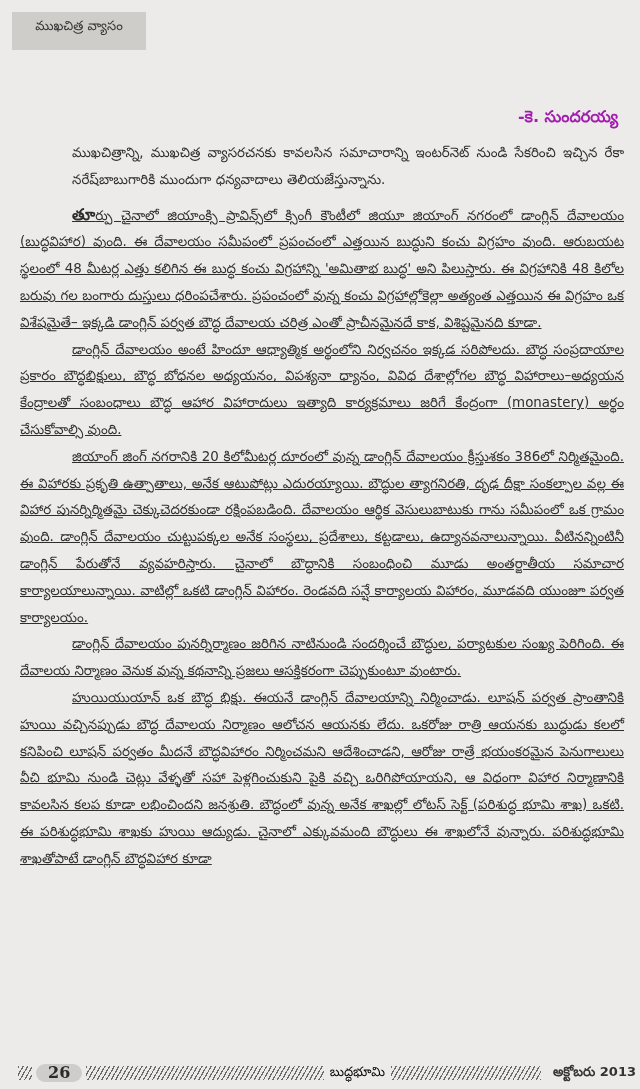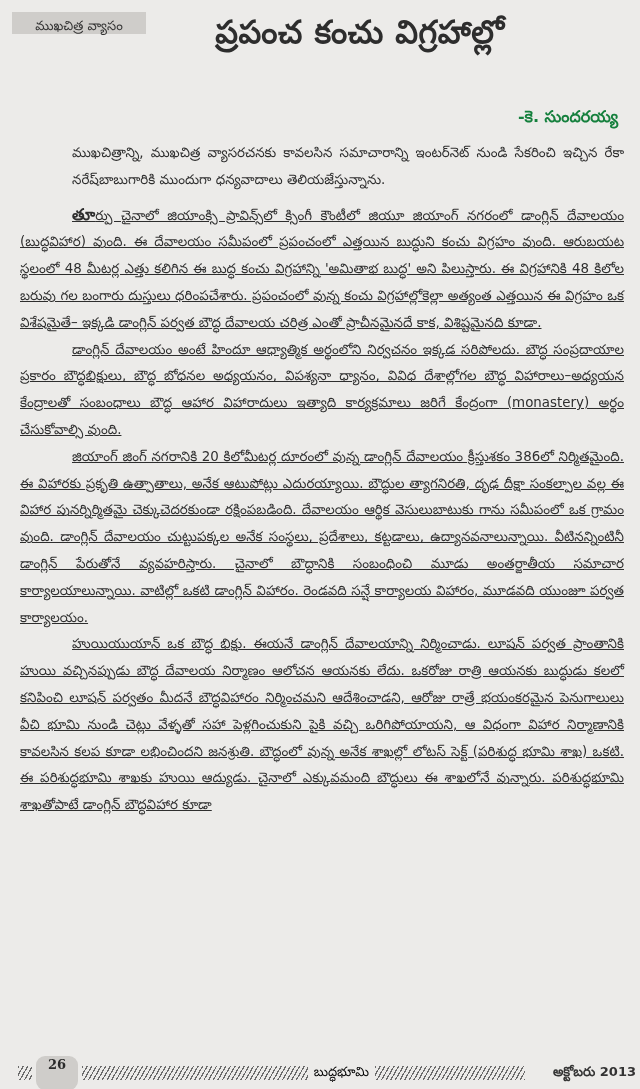--- a/index.html
+++ b/index.html
@@ -5,75 +5,75 @@
     html, body { margin: 0; padding: 0; }
     body {
       width: 640px; height: 1089px; overflow: hidden;
       background: #ecebe9;
       font-family: "DejaVu Sans", sans-serif;
       color: #2a2a2a;
       position: relative;
     }
     .page { position: absolute; left: 0; top: 0; width: 640px; height: 1089px; }
     .section-tag {
-      position: absolute; left: 12px; top: 12px; width: 134px; height: 22px;
+      position: absolute; left: 12px; top: 12px; width: 134px; height: 38px;
       background: #cfcdca; color: #333;
       font-size: 13px; line-height: 28px; text-align: center;
     }
     .title {
       position: absolute; left: 150px; top: 8px; width: 420px;
       text-align: center; font-weight: bold; color: #2d2d2d;
       font-size: 32px; line-height: 48px; letter-spacing: 0.5px;
     }
     .byline {
       position: absolute; right: 22px; top: 107px;
-      font-size: 16px; font-weight: bold; color: #15803d;
+      font-size: 16px; font-weight: bold; color: #a21caf;
     }
     .body {
       position: absolute; left: 20px; top: 140px; width: 604px;
       font-size: 13.4px; line-height: 26.8px; color: #2e2e2e;
       text-align: justify;
     }
     .body p { margin: 0; }
     .ack { padding-left: 52px; margin-bottom: 8px !important; }
     .indent { text-indent: 52px; text-decoration: underline; }
     .dropcap { font-weight: bold; font-size: 16px; }
     .footer {
       position: absolute; left: 18px; top: 1062px; width: 618px; height: 22px;
       display: flex; align-items: center; font-size: 13px;
     }
     .hatch {
       height: 14px;
       background: repeating-linear-gradient(120deg, #6b6b6b 0 1.2px, transparent 1.2px 4px);
     }
     .page-num {
       background: #cfcdca; font-family: "DejaVu Serif", serif; font-weight: bold;
-      font-size: 13px; padding: 0 12px; height: 34px; line-height: 18px; border-radius: 9px;
+      font-size: 16px; padding: 0 12px; height: 18px; line-height: 18px; border-radius: 9px;
       margin: 0 4px;
     }
     .mag { padding: 0 6px; color: #000000; }
-    .date { margin-left: 28px; color: #333; font-weight: bold; }
+    .date { margin-left: 12px; color: #333; font-weight: bold; }
   </style>
 </head>
 <body>
 
 <div class="page">
   <div class="section-tag">ముఖచిత్ర వ్యాసం</div>
 
   <div class="title">
-    <div>ప్రపంచ కంచు విగ్రహాల్లో</div>
   </div>
 
   <div class="byline">-కె. సుందరయ్య</div>
 
   <div class="body">
     <p class="ack">ముఖచిత్రాన్ని, ముఖచిత్ర వ్యాసరచనకు కావలసిన సమాచారాన్ని ఇంటర్‌నెట్ నుండి సేకరించి ఇచ్చిన రేకా నరేష్‌బాబుగారికి ముందుగా ధన్యవాదాలు తెలియజేస్తున్నాను.</p>
     <p class="indent"><span class="dropcap">తూ</span><span>ర్పు చైనాలో జియాంక్సి ప్రావిన్స్‌లో క్సింగీ కౌంటీలో జియూ జియాంగ్ నగరంలో డాంగ్లిన్ దేవాలయం (బుద్ధవిహార) వుంది. ఈ దేవాలయం సమీపంలో ప్రపంచంలో ఎత్తయిన బుద్ధుని కంచు విగ్రహం వుంది. ఆరుబయట స్థలంలో 48 మీటర్ల ఎత్తు కలిగిన ఈ బుద్ధ కంచు విగ్రహాన్ని 'అమితాభ బుద్ధ' అని పిలుస్తారు. ఈ విగ్రహానికి 48 కిలోల బరువు గల బంగారు దుస్తులు ధరింపచేశారు. ప్రపంచంలో వున్న కంచు విగ్రహాల్లోకెల్లా అత్యంత ఎత్తయిన ఈ విగ్రహం ఒక విశేషమైతే– ఇక్కడి డాంగ్లిన్ పర్వత బౌద్ధ దేవాలయ చరిత్ర ఎంతో ప్రాచీనమైనదే కాక, విశిష్టమైనది కూడా.</span></p>
     <p class="indent">డాంగ్లిన్ దేవాలయం అంటే హిందూ ఆధ్యాత్మిక అర్థంలోని నిర్వచనం ఇక్కడ సరిపోలదు. బౌద్ధ సంప్రదాయాల ప్రకారం బౌద్ధభిక్షులు, బౌద్ధ బోధనల అధ్యయనం, విపశ్యనా ధ్యానం, వివిధ దేశాల్లోగల బౌద్ధ విహారాలు–అధ్యయన కేంద్రాలతో సంబంధాలు బౌద్ధ ఆహార విహారాదులు ఇత్యాది కార్యక్రమాలు జరిగే కేంద్రంగా (monastery) అర్థం చేసుకోవాల్సి వుంది.</p>
     <p class="indent">జియాంగ్ జింగ్ నగరానికి 20 కిలోమీటర్ల దూరంలో వున్న డాంగ్లిన్ దేవాలయం క్రీస్తుశకం 386లో నిర్మితమైంది. ఈ విహారకు ప్రకృతి ఉత్పాతాలు, అనేక ఆటుపోట్లు ఎదురయ్యాయి. బౌద్ధుల త్యాగనిరతి, దృఢ దీక్షా సంకల్పాల వల్ల ఈ విహార పునర్నిర్మితమై చెక్కుచెదరకుండా రక్షింపబడింది. దేవాలయం ఆర్థిక వెసులుబాటుకు గాను సమీపంలో ఒక గ్రామం వుంది. డాంగ్లిన్ దేవాలయం చుట్టుపక్కల అనేక సంస్థలు, ప్రదేశాలు, కట్టడాలు, ఉద్యానవనాలున్నాయి. వీటినన్నింటినీ డాంగ్లిన్ పేరుతోనే వ్యవహరిస్తారు. చైనాలో బౌద్ధానికి సంబంధించి మూడు అంతర్జాతీయ సమాచార కార్యాలయాలున్నాయి. వాటిల్లో ఒకటి డాంగ్లిన్ విహారం. రెండవది సన్షే కార్యాలయ విహారం, మూడవది యుంజూ పర్వత కార్యాలయం.</p>
+    <p class="indent">డాంగ్లిన్ దేవాలయం పునర్నిర్మాణం జరిగిన నాటినుండి సందర్శించే బౌద్ధుల, పర్యాటకుల సంఖ్య పెరిగింది. ఈ దేవాలయ నిర్మాణం వెనుక వున్న కథనాన్ని ప్రజలు ఆసక్తికరంగా చెప్పుకుంటూ వుంటారు.</p>
     <p class="indent">హుయియుయాన్ ఒక బౌద్ధ భిక్షు. ఈయనే డాంగ్లిన్ దేవాలయాన్ని నిర్మించాడు. లూషన్ పర్వత ప్రాంతానికి హుయి వచ్చినప్పుడు బౌద్ధ దేవాలయ నిర్మాణం ఆలోచన ఆయనకు లేదు. ఒకరోజు రాత్రి ఆయనకు బుద్ధుడు కలలో కనిపించి లూషన్ పర్వతం మీదనే బౌద్ధవిహారం నిర్మించమని ఆదేశించాడని, ఆరోజు రాత్రే భయంకరమైన పెనుగాలులు వీచి భూమి నుండి చెట్లు వేళ్ళతో సహా పెళ్లగించుకుని పైకి వచ్చి ఒరిగిపోయాయని, ఆ విధంగా విహార నిర్మాణానికి కావలసిన కలప కూడా లభించిందని జనశ్రుతి. బౌద్ధంలో వున్న అనేక శాఖల్లో లోటస్ సెక్ట్ (పరిశుద్ధ భూమి శాఖ) ఒకటి. ఈ పరిశుద్ధభూమి శాఖకు హుయి ఆద్యుడు. చైనాలో ఎక్కువమంది బౌద్ధులు ఈ శాఖలోనే వున్నారు. పరిశుద్ధభూమి శాఖతోపాటే డాంగ్లిన్ బౌద్ధవిహార కూడా</p>
   </div>
 
   <div class="footer">
     <div class="hatch" style="width:14px"></div>
     <span class="page-num">26</span>
     <div class="hatch" style="flex:1"></div>
     <span class="mag">బుద్ధభూమి</span>
     <div class="hatch" style="width:150px"></div>
     <span class="date">అక్టోబరు 2013</span>

